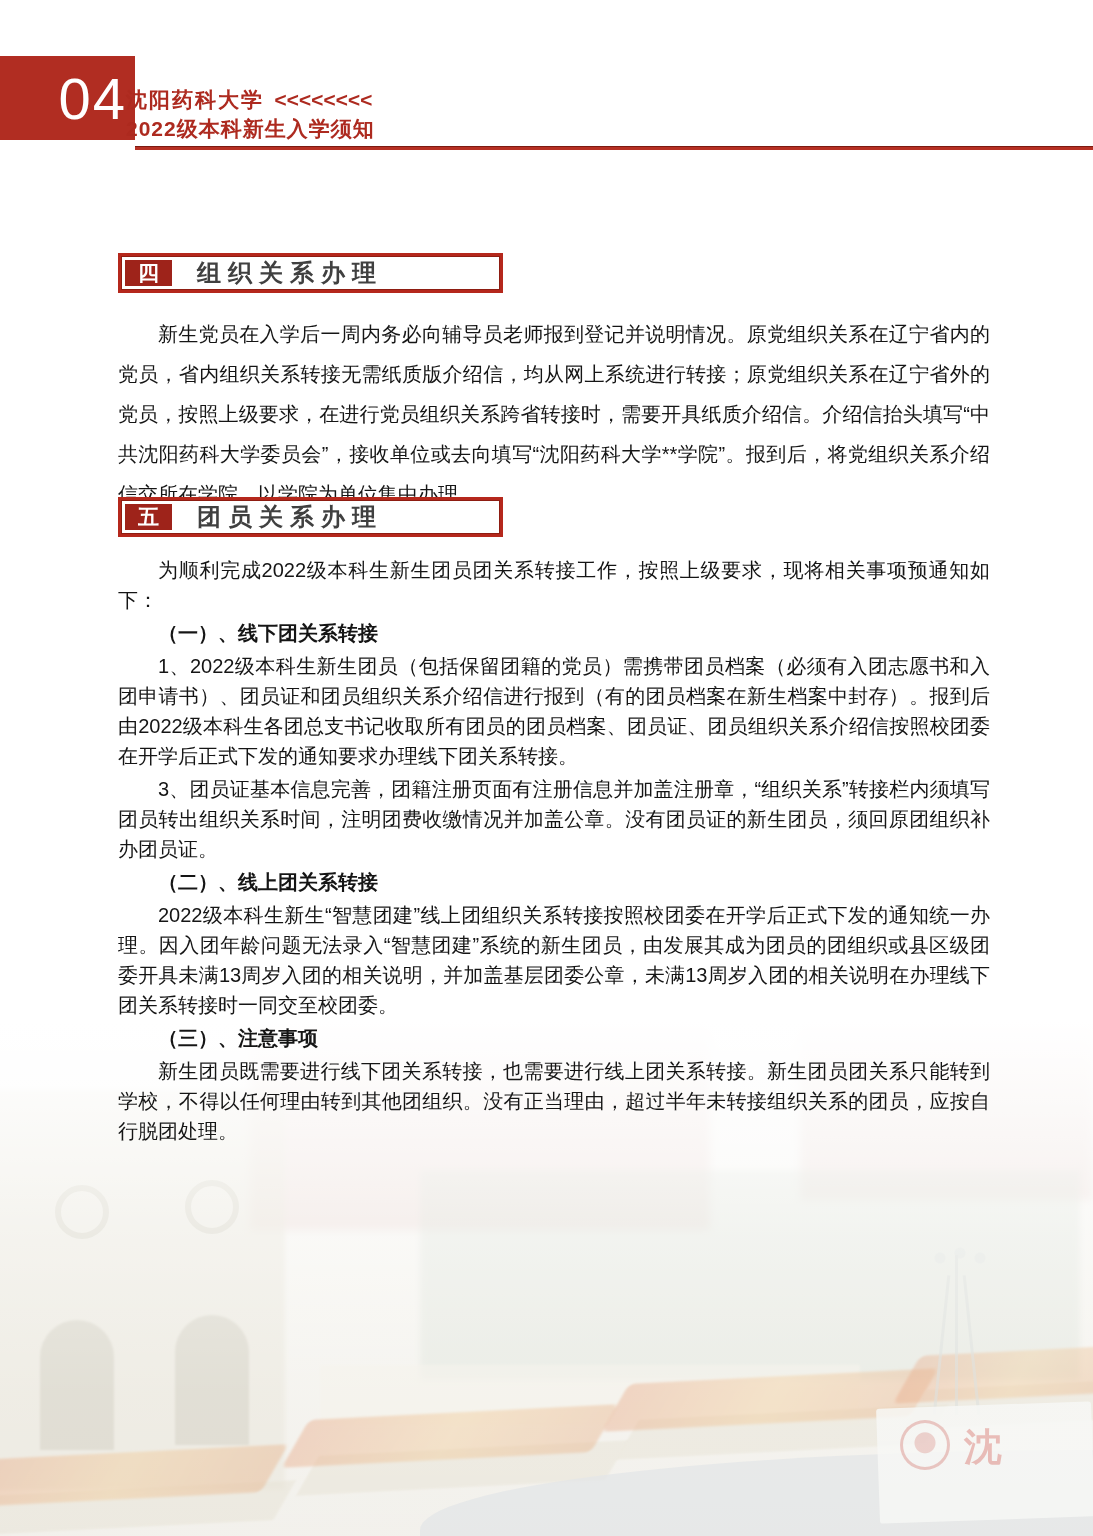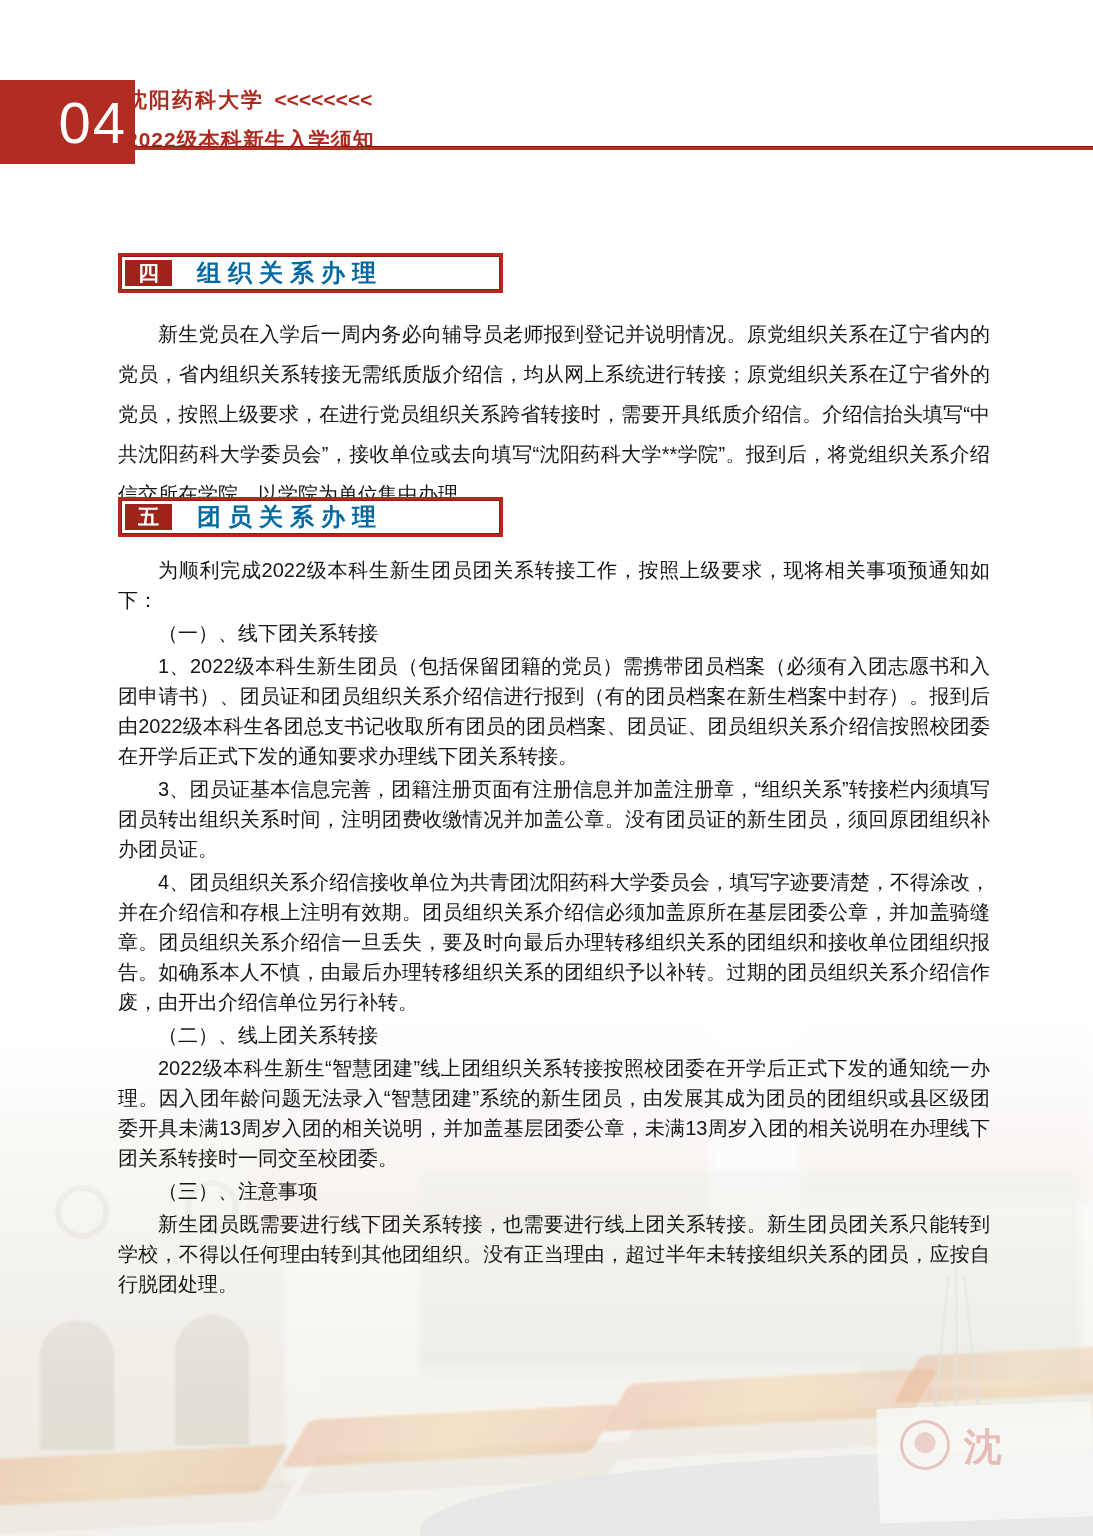--- a/index.html
+++ b/index.html
@@ -35,47 +35,47 @@
   .sculpt { left:955px; top:235px; width:3px; height:160px; background:#c6cbc7; opacity:.6; }
   .sculpt.s2 { left:940px; height:140px; top:255px; transform:rotate(6deg); }
   .sculpt.s3 { left:970px; height:140px; top:255px; transform:rotate(-6deg); }
   .sculpt-dots { left:930px; top:225px; width:60px; height:26px; opacity:.55;
       background:radial-gradient(circle 5px at 10px 13px,#cfd4d0 0 5px,transparent 6px),
                  radial-gradient(circle 5px at 30px 8px,#cfd4d0 0 5px,transparent 6px),
                  radial-gradient(circle 5px at 50px 13px,#cfd4d0 0 5px,transparent 6px); }
   .photo-fade { position:absolute; inset:0; background:linear-gradient(180deg,#ffffff 0%,rgba(255,255,255,.85) 16%,rgba(255,255,255,.60) 42%,rgba(255,255,255,.42) 72%,rgba(255,255,255,.38) 100%); }
 
   
-  .page-num-block { position:absolute; left:0; top:80px; width:135px; height:84px; background:#b12d22;
+  .page-num-block { position:absolute; left:0; top:56px; width:135px; height:84px; background:#b12d22;
       color:#ffffff; display:flex; align-items:center; justify-content:flex-end; padding-right:8px;
       font-size:58px; letter-spacing:2px; font-weight:400; }
   .header-titles { position:absolute; left:126px; top:86px; color:#ad2a1f; font-weight:bold; }
   .header-line1 { font-size:21px; letter-spacing:2px; }
   .header-line1 .chevrons { font-size:21px; letter-spacing:0; margin-left:10px; font-style:italic; }
-  .header-line2 { font-size:21px; letter-spacing:1px; margin-top:12px; }
+  .header-line2 { font-size:21px; letter-spacing:1px; margin-top:1px; }
   .header-rule { position:absolute; left:135px; top:146px; width:958px; height:4px;
       background:linear-gradient(180deg,#7c1b12 0 1px,#b63023 1px 100%); }
 
   
   .section { position:absolute; left:118px; width:872px; }
   .badge { width:385px; height:40px; border:3px solid #b5281c; box-shadow:inset 0 0 0 1px #8e1d12;
       background:#ffffff; display:flex; padding:4px; }
   .badge-num { width:47px; background:#9e231a; color:#ffffff; font-weight:bold; font-size:21px;
       display:flex; align-items:center; justify-content:center; }
   .badge-title { flex:1; display:flex; align-items:center; padding-left:25px;
-      color:#0369a1; font-weight:bold; font-size:24px; letter-spacing:7px; }
+      color:#404040; font-weight:bold; font-size:24px; letter-spacing:7px; }
 
   
   .bodytext { color:#151515; font-size:20px; text-align:justify; }
   #section4 { top:253px; }
   #section4 .bodytext { margin-top:21px; line-height:40px; }
   #section5 { top:497px; }
   #section5 .bodytext { margin-top:18px; line-height:30px; }
   .para { text-indent:2em; margin-bottom:3px; }
-  .subhead { text-indent:2em; font-weight:normal; margin-bottom:3px; }
+  .subhead { text-indent:2em; font-weight:bold; margin-bottom:3px; }
 </style>
 </head>
 <body>
 
 <div class="page">
 
   <div class="photo">
     <div class="sky ph"></div>
     <div class="ph brick-mid"></div>
     <div class="ph brick-right"></div>
@@ -129,21 +129,20 @@
   <div class="section" id="section5">
     <div class="badge">
       <div class="badge-num">五</div>
       <div class="badge-title">团员关系办理</div>
     </div>
     <div class="bodytext">
       <p class="para">为顺利完成2022级本科生新生团员团关系转接工作，按照上级要求，现将相关事项预通知如下：</p>
       <p class="subhead">（一）、线下团关系转接</p>
       <p class="para">1、2022级本科生新生团员（包括保留团籍的党员）需携带团员档案（必须有入团志愿书和入团申请书）、团员证和团员组织关系介绍信进行报到（有的团员档案在新生档案中封存）。报到后由2022级本科生各团总支书记收取所有团员的团员档案、团员证、团员组织关系介绍信按照校团委在开学后正式下发的通知要求办理线下团关系转接。</p>
       <p class="para">3、团员证基本信息完善，团籍注册页面有注册信息并加盖注册章，“组织关系”转接栏内须填写团员转出组织关系时间，注明团费收缴情况并加盖公章。没有团员证的新生团员，须回原团组织补办团员证。</p>
-      <p class="para">4、团员组织关系介绍信接收单位为共青团沈阳药科大学委员会，填写字迹要清楚，不得涂改，并在介绍信和存根上注明有效期。团员组织关系介绍信必须加盖原所在基层团委公章，并加盖骑缝章。团员组织关系介绍信一旦丢失，要及时向最后办理转移组织关系的团组织和接收单位团组织报告。如确系本人不慎，由最后办理转移组织关系的团组织予以补转。过期的团员组织关系介绍信作废，由开出介绍信单位另行补转。</p>
       <p class="subhead">（二）、线上团关系转接</p>
       <p class="para">2022级本科生新生“智慧团建”线上团组织关系转接按照校团委在开学后正式下发的通知统一办理。因入团年龄问题无法录入“智慧团建”系统的新生团员，由发展其成为团员的团组织或县区级团委开具未满13周岁入团的相关说明，并加盖基层团委公章，未满13周岁入团的相关说明在办理线下团关系转接时一同交至校团委。</p>
       <p class="subhead">（三）、注意事项</p>
       <p class="para">新生团员既需要进行线下团关系转接，也需要进行线上团关系转接。新生团员团关系只能转到学校，不得以任何理由转到其他团组织。没有正当理由，超过半年未转接组织关系的团员，应按自行脱团处理。</p>
     </div>
   </div>
 
 </div>
 
 </body></html>

